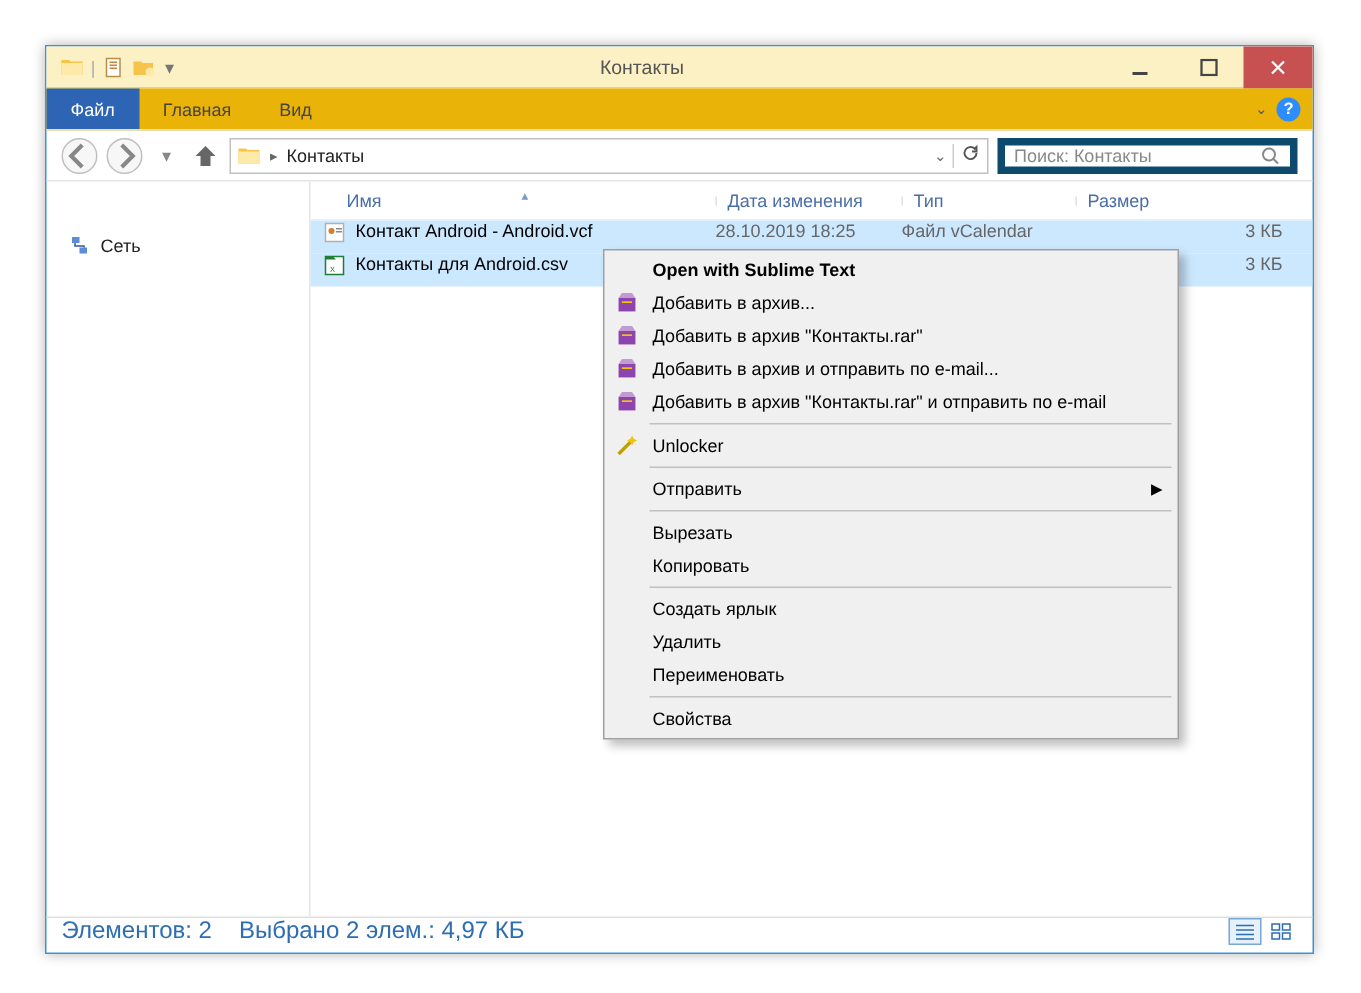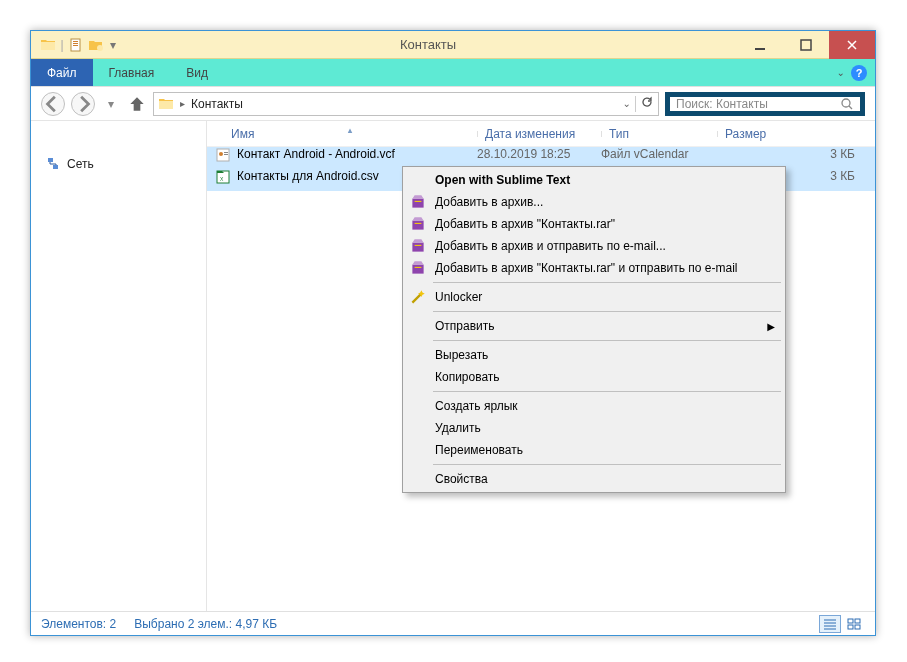--- a/index.html
+++ b/index.html
@@ -50,21 +50,21 @@
   .win-ctrl {
     width: 46px; height: 28px;
     display: flex; align-items: center; justify-content: center;
     color: #555;
   }
   .win-ctrl.close { background: #c75050; color: #fff; width: 46px; }
   .win-ctrl svg { width: 12px; height: 12px; }
   
   .ribbon {
     height: 28px;
-    background: #5eead4;
+    background: #eab308;
     display: flex; align-items: stretch;
     border-bottom: 1px solid #e0e0e0;
     position: relative;
   }
   .ribbon .tab {
     padding: 0 16px;
     display: flex; align-items: center;
     color: #444;
     font-size: 12px;
   }
@@ -198,24 +198,24 @@
     position:absolute; right:8px; color:#000; font-size:10px;
   }
   .ctx-sep {
     height: 1px; background: #c0c0c0;
     margin: 3px 2px 3px 28px;
   }
   
   .statusbar {
     height: 24px;
     border-top: 1px solid #e0e0e0;
-    display: flex; align-items: center;
+    display: flex; align-items: flex-start;
     padding: 0 10px;
     color: #2d6db3;
-    font-size: 12px;
+    font-size: 16px;
     gap: 18px;
   }
   .status-right {
     margin-left:auto; display:flex; gap:2px;
   }
   .view-btn {
     width:22px;height:18px; border:1px solid transparent;
     display:flex;align-items:center;justify-content:center;
   }
   .view-btn.active { border-color:#7aa7d8; background:#e5f1fb;}

